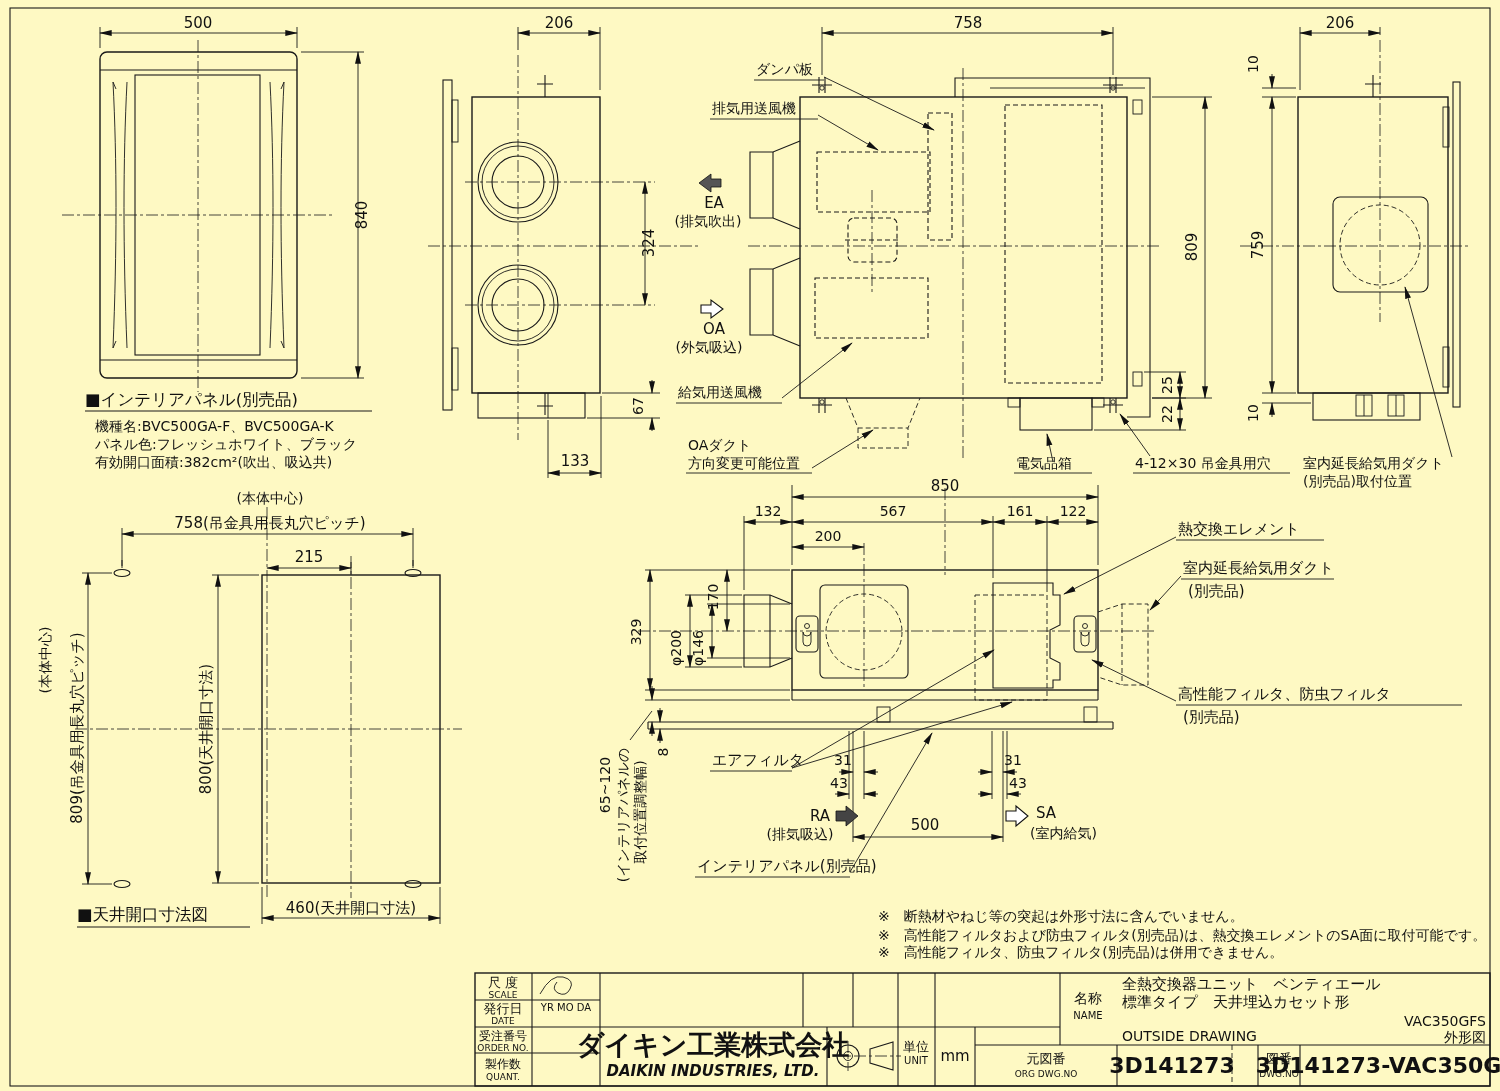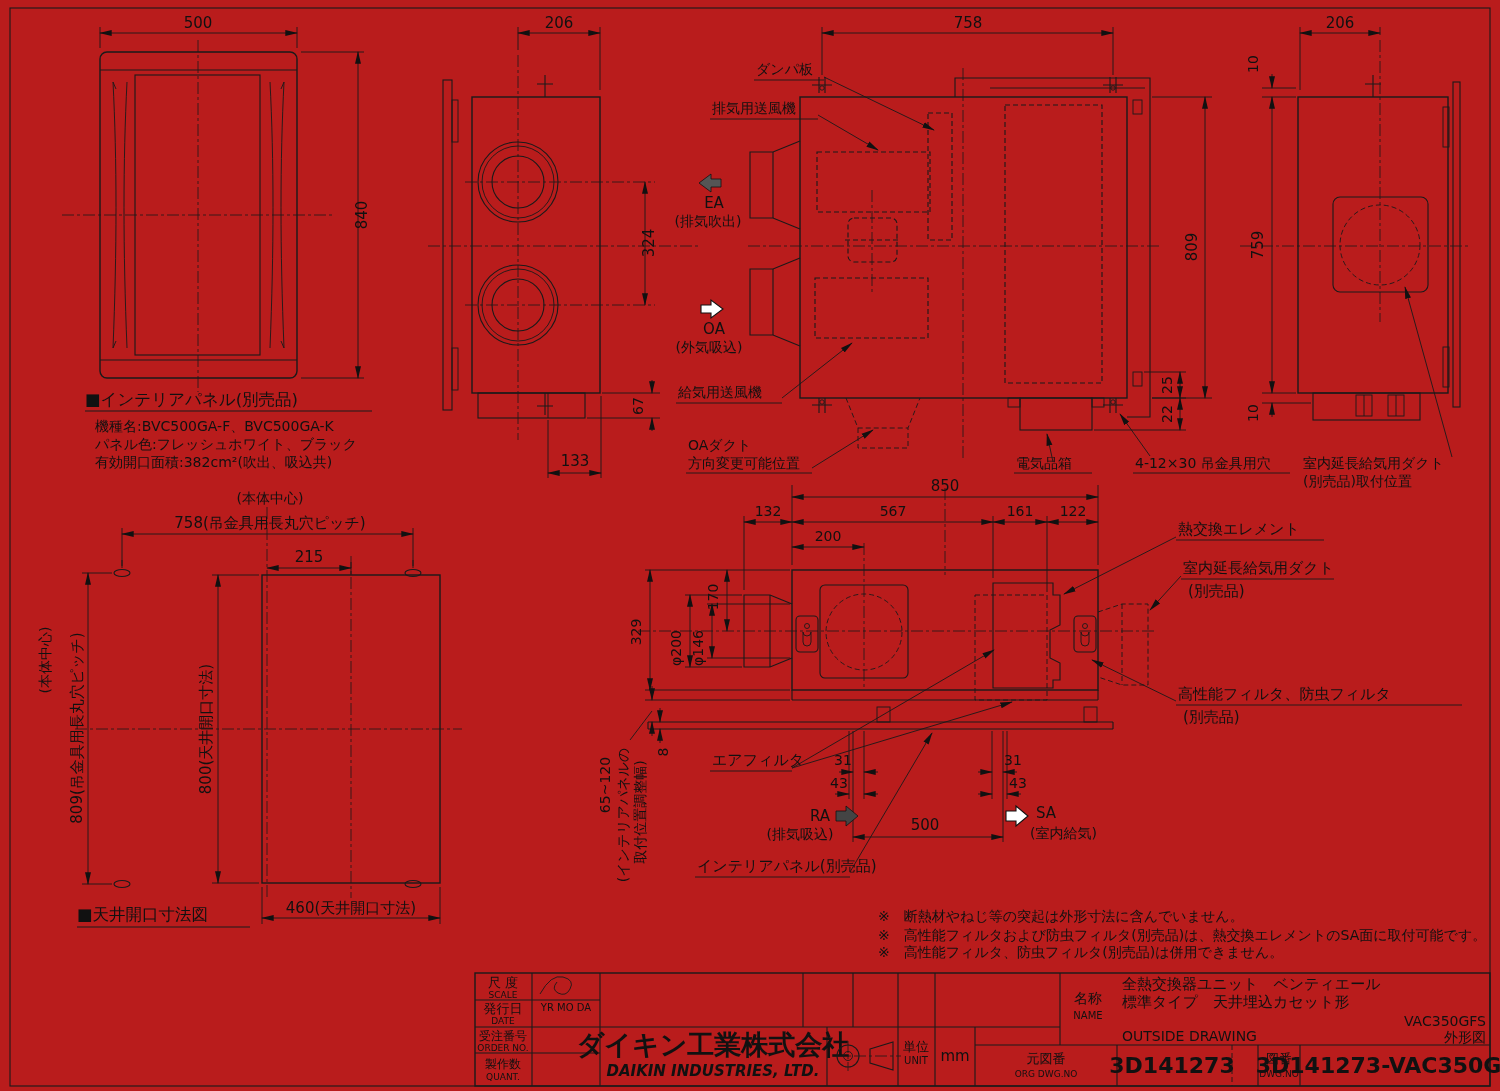--- a/index.html
+++ b/index.html
@@ -1,16 +1,16 @@
 <!DOCTYPE html>
 <html><head>
 <meta charset="utf-8">
 <style>
   html,body{margin:0;padding:0;background:#e8e8e8;}
-  #sheet{width:1500px;height:1091px;background:#b91c1c;position:relative;margin:0 auto;
+  #sheet{width:1500px;height:1091px;background:#fef9c3;position:relative;margin:0 auto;
          font-family:"DejaVu Sans","Liberation Sans",sans-serif;}
   svg{display:block}
   svg text{fill:#111;font-family:"DejaVu Sans","Liberation Sans",sans-serif;font-size:15px;}
   .ol{stroke:#1a1a1a;fill:none;stroke-width:1.4;stroke-linejoin:miter}
   .ol2{stroke:#1a1a1a;fill:none;stroke-width:1.1}
   .tl{stroke:#1a1a1a;fill:none;stroke-width:0.9}
   .cl{stroke:#1a1a1a;fill:none;stroke-width:0.8;stroke-dasharray:12 3 3 3}
   .hd{stroke:#1a1a1a;fill:none;stroke-width:1.1;stroke-dasharray:5 3}
   .hd2{stroke:#1a1a1a;fill:none;stroke-width:0.9;stroke-dasharray:5 3}
   .f14{font-size:14px}.f13{font-size:13px}.f12{font-size:12px}.f10{font-size:10px}.f9{font-size:9px}

